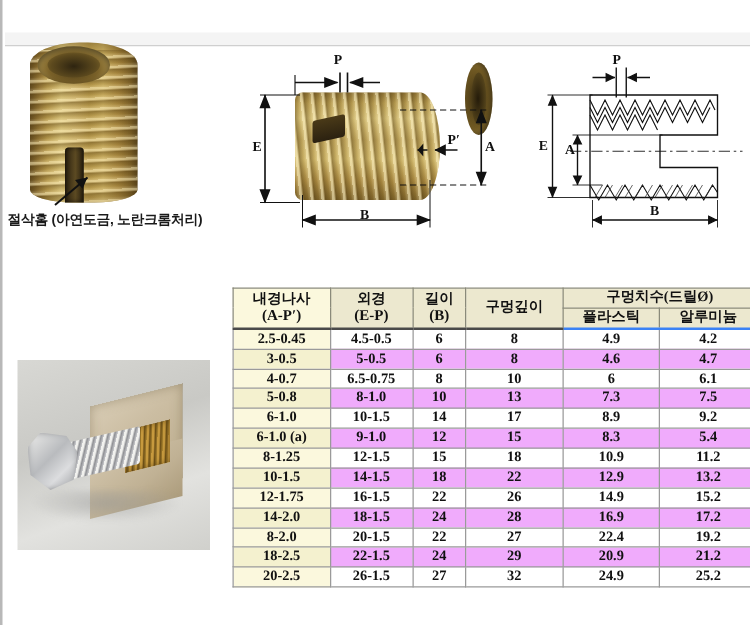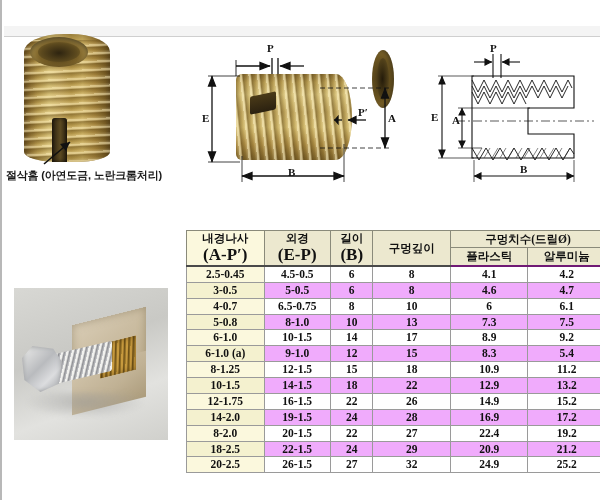--- a/index.html
+++ b/index.html
@@ -251,36 +251,36 @@
     padding: 1px 2px;
     line-height: 1.12;
     background: #ffffff;
   }
   .spec-table thead th {
     background: #ece8cf;
     font-size: 11.5px;
     border-color: #8a8a7a;
   }
   .spec-table thead tr:last-child th {
-    border-bottom: 2px solid #701a75;
+    border-bottom: 2px solid #3b82f6;
   }
   .spec-table thead th.tall {
     border-bottom: 2px solid #4a4a4a;
   }
   .col-thread {
     background: #fbf8dd !important;
   }
   tr.alt td {
     background: #f0abfc;
   }
   tr.alt td.col-thread {
     background: #f4f1cf !important;
   }
   .hdr-sub {
-    font-size: 17px;
+    font-size: 12px;
   }
 </style>
 </head>
 <body>
 
 <div class="page">
 
   <div class="topband"></div>
   <div class="topframe"></div>
 
@@ -450,21 +450,21 @@
         <th>플라스틱</th>
         <th>알루미늄</th>
       </tr>
     </thead>
     <tbody id="table-body">
         <tr>
           <td class="col-thread">2.5-0.45</td>
           <td>4.5-0.5</td>
           <td>6</td>
           <td>8</td>
-          <td>4.1</td>
+          <td>4.9</td>
           <td>4.2</td>
         </tr>
         <tr class="alt">
           <td class="col-thread">3-0.5</td>
           <td>5-0.5</td>
           <td>6</td>
           <td>8</td>
           <td>4.6</td>
           <td>4.7</td>
         </tr>
@@ -519,21 +519,21 @@
         <tr>
           <td class="col-thread">12-1.75</td>
           <td>16-1.5</td>
           <td>22</td>
           <td>26</td>
           <td>14.9</td>
           <td>15.2</td>
         </tr>
         <tr class="alt">
           <td class="col-thread">14-2.0</td>
-          <td>19-1.5</td>
+          <td>18-1.5</td>
           <td>24</td>
           <td>28</td>
           <td>16.9</td>
           <td>17.2</td>
         </tr>
         <tr>
           <td class="col-thread">8-2.0</td>
           <td>20-1.5</td>
           <td>22</td>
           <td>27</td>

